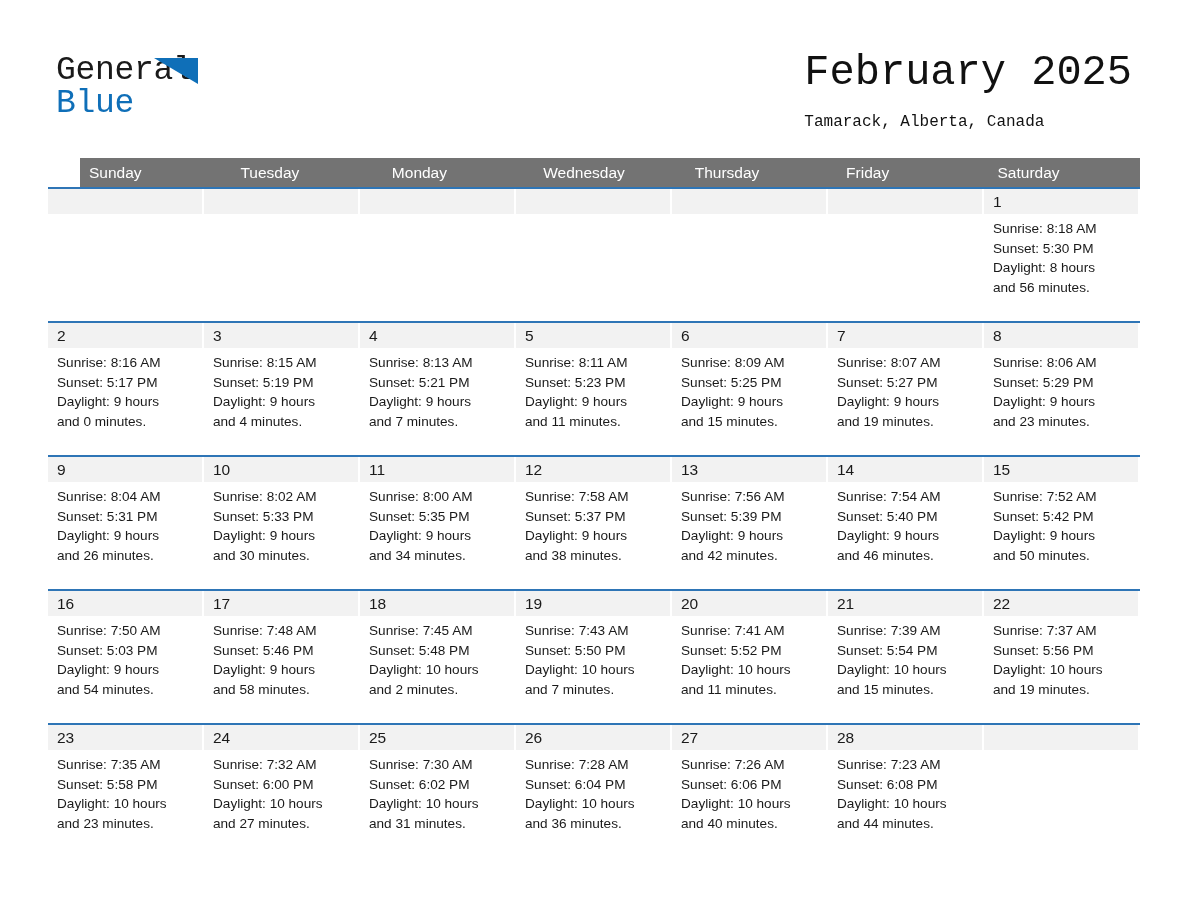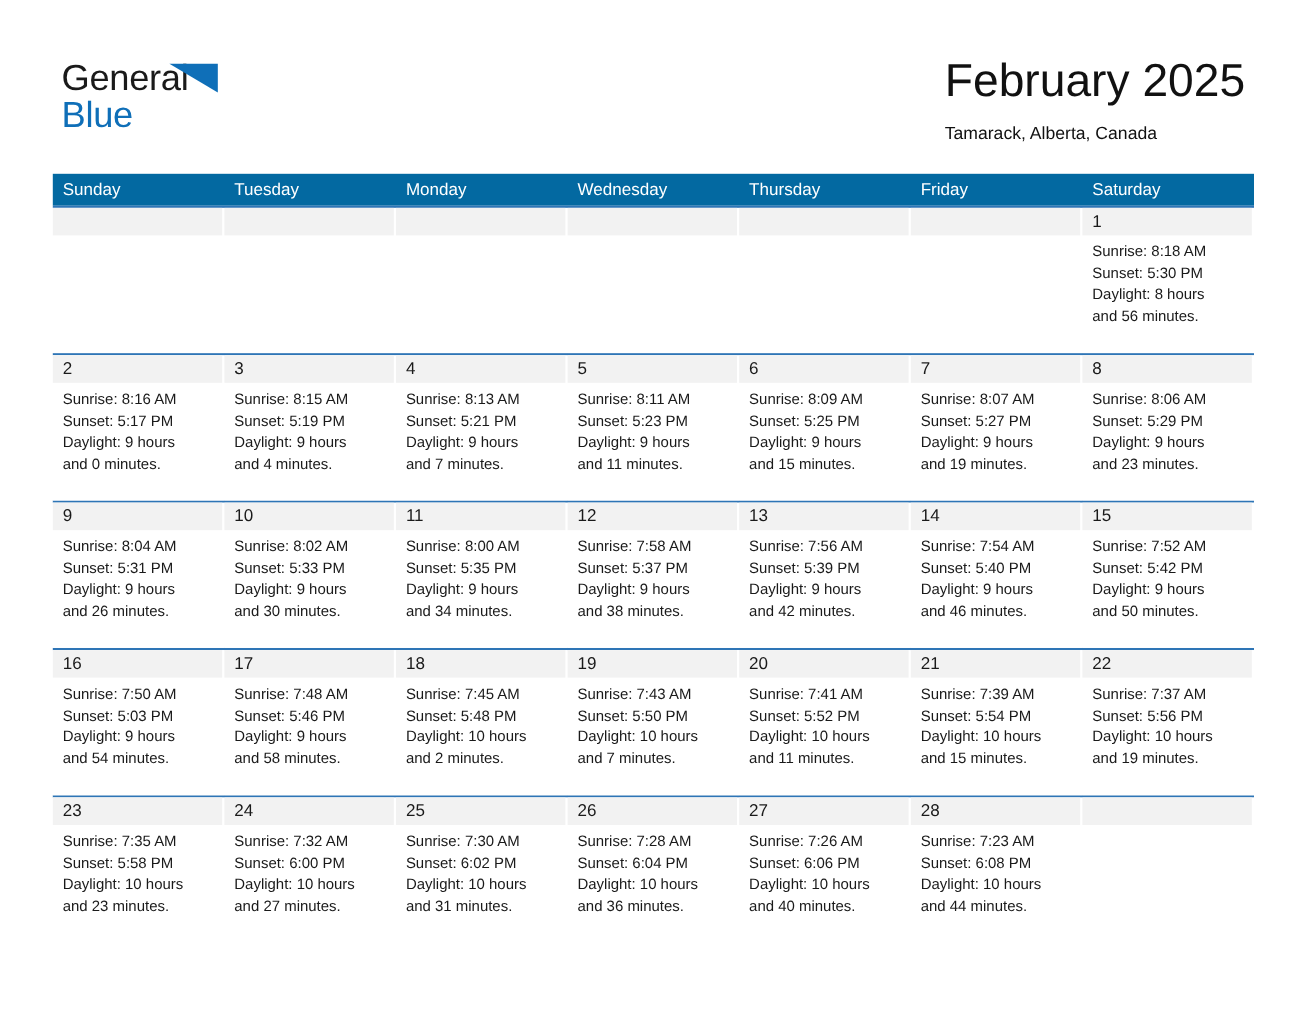--- a/index.html
+++ b/index.html
@@ -21,20 +21,21 @@
     width: 1188px;
     height: 918px;
     padding: 0;
   }
 
   
   .header {
     position: relative;
     height: 118px;
     padding: 1px 48px;
+    font-family: Liberation Mono, monospace;
   }
 
   .logo {
     position: absolute;
     left: 56px;
     top: 53px;
     width: 200px;
     height: 72px;
   }
   .logo-line1 {
@@ -90,22 +91,23 @@
   
   .calendar {
     position: absolute;
     left: 48px;
     top: 158px;
     width: 1092px;
   }
 
   .weekday-row {
     display: flex;
-    background: #0369a1;
+    background: #737373;
     height: 29px;
+    margin-left: 32px;
   }
   .weekday {
     flex: 1 1 0;
     color: #ffffff;
     font-size: 15.5px;
     line-height: 29px;
     padding-left: 9px;
     white-space: nowrap;
   }
 

